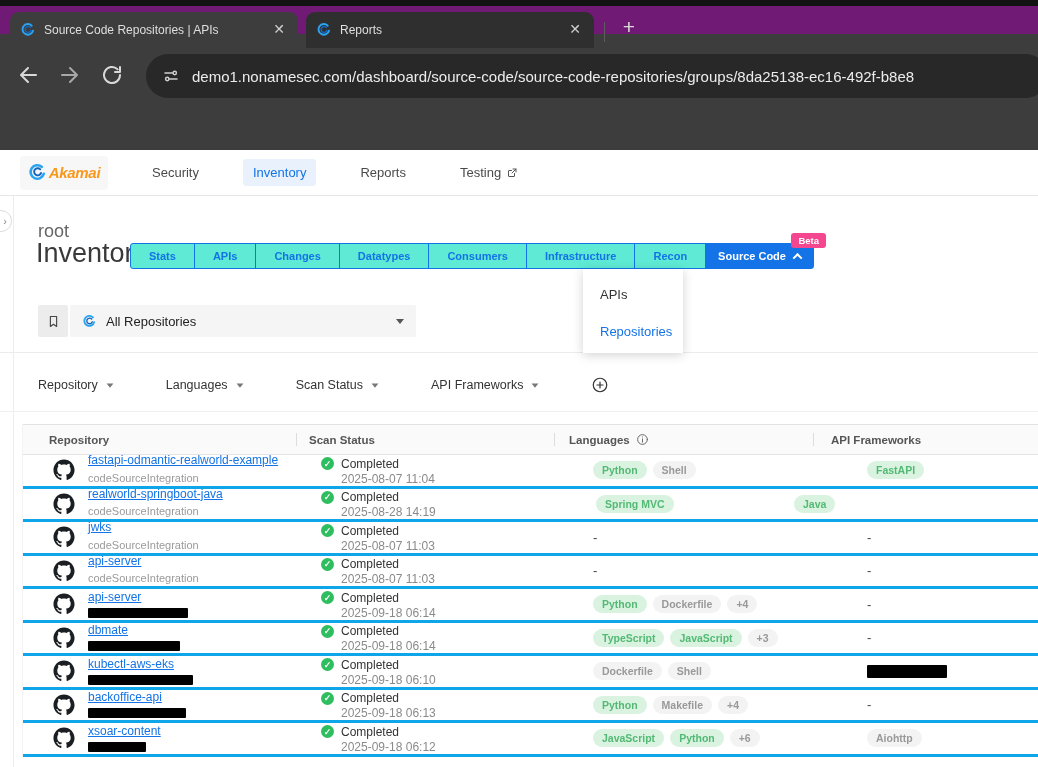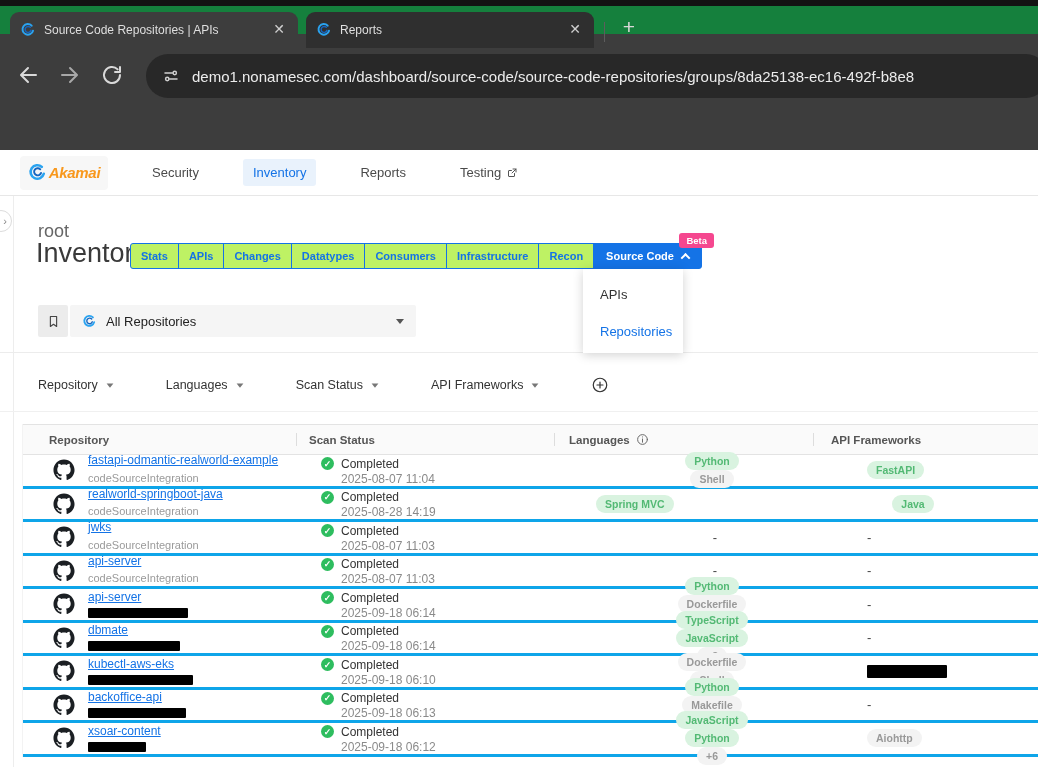--- a/index.html
+++ b/index.html
@@ -2,21 +2,21 @@
 <html><head>
 <meta charset="utf-8">
 <style>
   * { margin:0; padding:0; box-sizing:border-box; }
   html,body { width:1038px; height:767px; overflow:hidden; background:#fff;
               font-family:"Liberation Sans", sans-serif; }
 
   
   .chrome { position:absolute; top:0; left:0; width:1038px; height:150px; background:#3d3d3d; }
   .win-top { position:absolute; top:0; left:0; right:0; height:6px; background:#131313; }
-  .tabstrip { position:absolute; top:6px; left:0; right:0; height:28px; background:#15803d; }
+  .tabstrip { position:absolute; top:6px; left:0; right:0; height:28px; background:#701a75; }
   .tab { position:absolute; top:6px; height:36px; display:flex; align-items:center; padding:0 10px; gap:8px; }
   .tab.active { left:10px; width:288px; background:#3d3d3d; border-radius:9px 9px 0 0; }
   .tab.inactive { left:306px; width:288px; background:#2f2f2f; border-radius:9px 9px 0 0; }
   .tab-title { flex:1; font-size:12px; color:#dfdfdf; white-space:nowrap; overflow:hidden; }
   .tab-close { color:#cfcfcf; font-size:14px; width:18px; height:18px; line-height:17px;
                text-align:center; border-radius:50%; cursor:default; }
   .tab-divider { position:absolute; left:604px; top:16px; width:1px; height:20px; background:#5d5d5d; }
   .newtab { position:absolute; left:616px; top:9px; color:#d8d8d8; font-size:21px; font-weight:300; width:26px; height:26px; text-align:center; }
   .favicon { width:16px; height:16px; flex:0 0 16px; }
 
@@ -39,22 +39,22 @@
 
   .side-line { position:absolute; left:13px; top:46px; bottom:0; width:1px; background:#ededed; }
   .expand-btn { position:absolute; left:-10px; top:60px; width:22px; height:22px; border:1px solid #dcdcdc;
                 border-radius:50%; background:#fff; color:#888; font-size:11px;
                 display:flex; align-items:center; justify-content:center; padding-left:8px; }
 
   .breadcrumb { position:absolute; left:38px; top:71px; font-size:18px; color:#666; }
   .page-title { position:absolute; left:36px; top:88px; font-size:27px; color:#3a3a3a; font-weight:400; }
 
   .inv-tabs { position:absolute; left:130px; top:93px; height:26px; display:flex; }
-  .itab { border:1px solid #1473e6; color:#1473e6; background:#bef264; font-size:11px; font-weight:bold;
-          padding:0 10px; display:flex; align-items:center; margin-left:-1px; white-space:nowrap; }
+  .itab { border:1px solid #1473e6; color:#1473e6; background:#5eead4; font-size:11px; font-weight:bold;
+          padding:0 18px; display:flex; align-items:center; margin-left:-1px; white-space:nowrap; }
   .itab:first-child { border-radius:3px 0 0 3px; margin-left:0; }
   .itab.sc { background:#1473e6; color:#fff; gap:8px; padding:0 12px; position:relative; border-radius:0 3px 3px 0; }
   .chev-up { width:7px; height:7px; border-left:2px solid #fff; border-top:2px solid #fff;
              transform:rotate(45deg) translate(1px,1px); display:inline-block; }
   .beta { position:absolute; top:-11px; right:-13px; background:#f5478f; color:#fff; font-size:9.5px;
           font-weight:bold; padding:2px 7px; border-radius:3px; }
 
   .dropdown-panel { position:absolute; left:583px; top:119px; width:100px; height:84px; background:#fff;
                     box-shadow:0 2px 10px rgba(0,0,0,.18); z-index:6; padding-top:10px; }
   .dd-item { padding:8px 17px; font-size:13px; }
@@ -84,21 +84,21 @@
            display:flex; align-items:stretch; }
   .th { font-size:11.5px; font-weight:bold; color:#555; display:flex; align-items:center; gap:6px; position:relative; }
   .th.sep::before { content:''; position:absolute; left:0; top:8px; bottom:8px; width:1px; background:#ddd; }
   .w1 { width:273px; padding-left:26px; } .w2 { width:258px; padding-left:13px; }
   .w3 { width:259px; padding-left:15px; } .w4 { flex:1; padding-left:18px; }
 
   .trow { height:33.5px; border-bottom:3px solid #0ea5e9; display:flex; align-items:center;gap:12px; }
   .cell { display:flex; align-items:center; }
   .c-repo { width:273px; padding-left:30px; }
   .c-scan { width:258px; padding-left:13px; display:block; }
-  .c-langs { width:259px; padding-left:15px;flex-direction:column; }
+  .c-langs { width:259px; padding-left:15px; }
   .c-fw { flex:1; padding-left:18px; }
   .gh { width:22px; height:22px; flex:0 0 22px; }
   .repo-text { margin-left:13px; line-height:1.15; }
   .repo-link { font-size:12px; color:#1473e6; text-decoration:underline; cursor:pointer; display:block; }
   .repo-org { font-size:11px; color:#9a9a9a; margin-top:1px; }
   .redact { height:10px; background:#000; border-radius:1px; margin-top:3px; }
   .fw-redact { height:13px; width:80px; margin-top:0; }
   .scan-line { display:flex; align-items:center; gap:7px; margin-top:2px; }
   .check { width:13px; height:13px; border-radius:50%; background:#2ebd5f; color:#fff; font-size:9px;
            font-weight:bold; display:flex; align-items:center; justify-content:center; flex:0 0 13px; }

